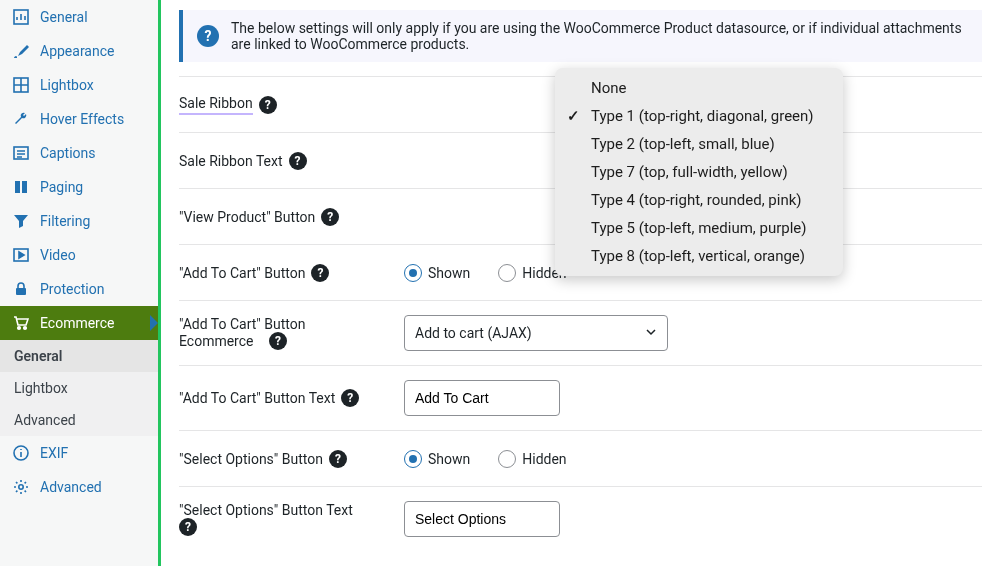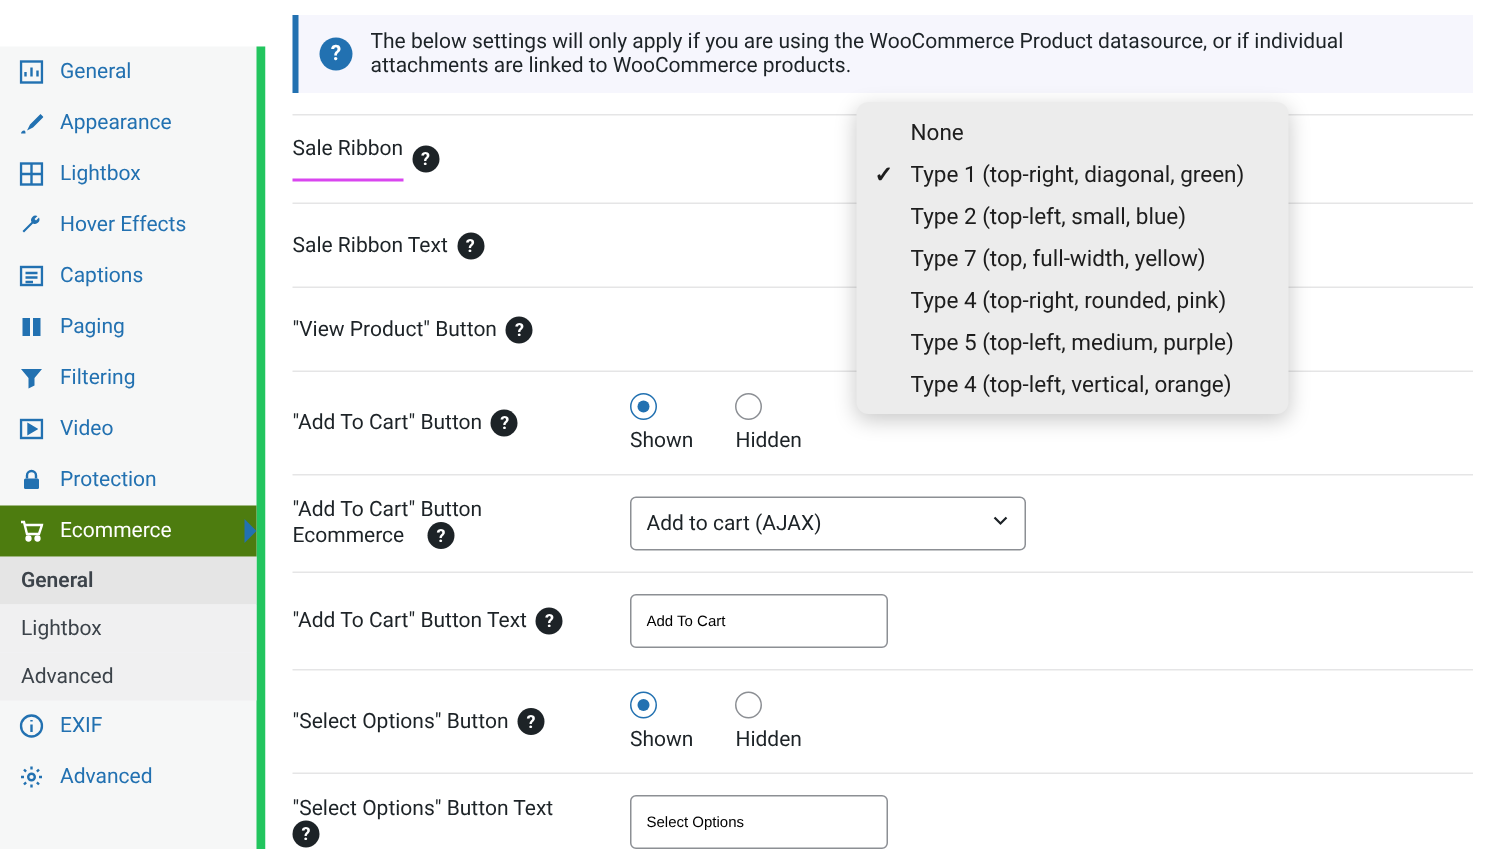--- a/index.html
+++ b/index.html
@@ -8,25 +8,24 @@
     font-size: 14px;
     color: #1d2327;
     background: #fff;
     width: 1000px;
     height: 566px;
     overflow: hidden;
     display: flex;
   }
   
   .sidebar {
-    width: 177px;
+    width: 161px;
     background: #f6f7f7;
-    border-right: 6px solid #22c55e;
+    border-right: 3px solid #22c55e;
     position: relative;
-    margin-top: 31px;
   }
   .sidebar-item {
     display: flex;
     align-items: center;
     padding: 8px 12px;
     color: #2271b1;
     cursor: pointer;
     position: relative;
   }
   .sidebar-item.active {
@@ -110,22 +109,22 @@
     width: 225px;
     flex-shrink: 0;
     padding-right: 10px;
   }
   .row-label-wrap .lbl-line {
     display: flex;
     align-items: center;
     gap: 6px;
   }
   .underline-red {
-    border-bottom: 2px solid #d946ef;
-    padding-bottom: 12px;
+    border-bottom: 2px solid #c4b5fd;
+    padding-bottom: 2px;
   }
   .help {
     width: 18px;
     height: 18px;
     background: #1d2327;
     color: #fff;
     border-radius: 50%;
     display: inline-flex;
     align-items: center;
     justify-content: center;
@@ -133,47 +132,47 @@
     font-weight: bold;
     flex-shrink: 0;
   }
   .radio-group {
     display: flex;
     gap: 28px;
     align-items: center;
   }
   .radio-opt {
     display: flex;
+    align-items: center;
     gap: 6px;
     cursor: pointer;
-    flex-direction: column;
   }
   .radio-circle {
     width: 18px;
     height: 18px;
     border: 1.5px solid #8c8f94;
     border-radius: 50%;
     display: inline-flex;
     align-items: center;
     justify-content: center;
   }
   .radio-circle.checked { border-color: #2271b1; }
   .radio-dot {
     width: 8px;
     height: 8px;
     background: #2271b1;
     border-radius: 50%;
   }
   .text-input {
-    width: 172px;
+    width: 156px;
     height: 36px;
     border: 1px solid #8c8f94;
     border-radius: 4px;
     padding: 0 10px;
-    font-size: 10px;
+    font-size: 14px;
   }
   .select-input {
     width: 264px;
     height: 36px;
     border: 1px solid #8c8f94;
     border-radius: 4px;
     padding: 0 32px 0 10px;
     font-size: 14px;
     display: flex;
     align-items: center;
@@ -462,17 +461,17 @@
     <div class="dd-item">
       <span>Type 7 (top, full-width, yellow)</span>
     </div>
     <div class="dd-item">
       <span>Type 4 (top-right, rounded, pink)</span>
     </div>
     <div class="dd-item">
       <span>Type 5 (top-left, medium, purple)</span>
     </div>
     <div class="dd-item">
-      <span>Type 4 (top-left, vertical, orange)</span>
+      <span>Type 8 (top-left, vertical, orange)</span>
     </div>
   </div>
 
 </div>
 
 </body></html>

